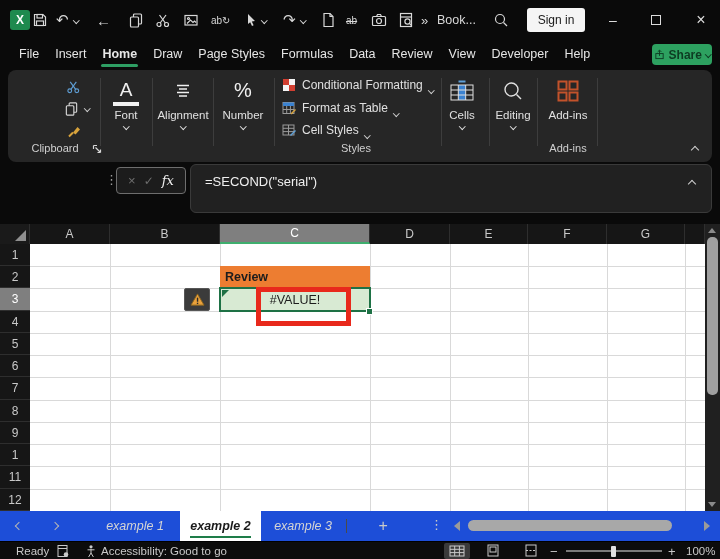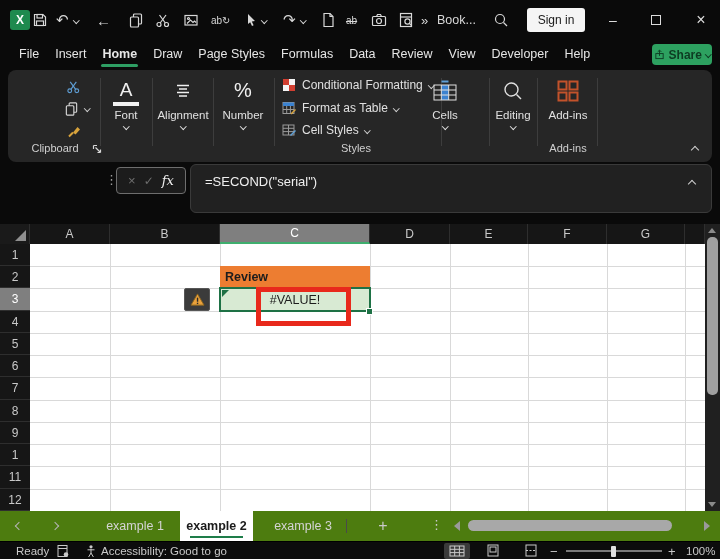--- a/index.html
+++ b/index.html
@@ -28,39 +28,39 @@
   .rtab.active::after { content:""; position:absolute; left:0; right:0; bottom:-4px; height:3px; background:#2e9e63; border-radius:2px; }
   #sharebtn { position:absolute; left:652px; top:44px; width:60px; height:21px; background:#2DA160; border-radius:4px; display:flex; align-items:center; justify-content:center; gap:4px; color:#0d3b22; font-size:12px; font-weight:bold; }
   #sharebtn svg { stroke:#0d3b22; }
 
   
   #ribbon { position:absolute; left:8px; top:70px; width:704px; height:92px; background:#262626; border-radius:8px; }
   .rsep { position:absolute; top:8px; width:1px; height:68px; background:#3d3d3d; }
   .bigbtn { position:absolute; top:5px; width:46px; display:flex; flex-direction:column; align-items:center; gap:3px; color:#e0e0e0; }
   .bigbtn .lbl { font-size:11.5px; white-space:nowrap; }
   .grplbl { position:absolute; top:72px; font-size:11px; color:#cfcfcf; text-align:center; }
-  .stylerow { position:absolute; display:flex; align-items:center; gap:6px; font-size:12px; color:#e0e0e0; white-space:nowrap; }
+  .stylerow { position:absolute; display:flex; align-items:flex-end; gap:6px; font-size:12px; color:#e0e0e0; white-space:nowrap; }
 
   
   .fbox { position:absolute; top:167px; height:27px; background:#1c1c1c; border:1px solid #6e6e6e; border-radius:4px; display:flex; align-items:center; }
   #formulapanel { position:absolute; left:190px; top:164px; width:522px; height:49px; background:#212121; border:1px solid #3a3a3a; border-radius:6px; }
   #formulatext { position:absolute; left:14px; top:9px; font-size:13px; color:#f0f0f0; }
 
   
   .colh { position:absolute; top:224px; height:20px; background:#161616; color:#c9c9c9; display:flex; align-items:center; justify-content:center; font-size:12px; border-right:1px solid #2e2e2e; }
   .colh.sel { background:#7f7f7f; color:#fff; border-bottom:2px solid #3fae6e; }
   .rowh { position:absolute; left:0; width:30px; background:#161616; color:#c9c9c9; display:flex; align-items:center; justify-content:center; font-size:12px; border-bottom:1px solid #2e2e2e; }
   .rowh.sel { background:#7f7f7f; color:#fff; }
   .glv { position:absolute; top:244px; height:267px; width:1px; background:#d9d9d9; }
   .glh { position:absolute; left:30px; width:675px; height:1px; background:#d9d9d9; }
   .tri-dn { width:0; height:0; border-top:5px solid #8a8a8a; border-left:4px solid transparent; border-right:4px solid transparent; }
   .tri-up { width:0; height:0; border-bottom:5px solid #8a8a8a; border-left:4px solid transparent; border-right:4px solid transparent; }
 
   
-  #sheetbar { position:absolute; left:0; top:511px; width:720px; height:30px; background:#4d7c0f; }
+  #sheetbar { position:absolute; left:0; top:511px; width:720px; height:30px; background:#1d4ed8;font-style:italic; }
   .stab { position:absolute; top:0; height:30px; display:flex; align-items:center; justify-content:center; font-size:12.5px; color:#d4d4d4; }
   .stab.active { background:#fff; color:#1b1b1b; font-weight:bold; }
   .stab.active .underline { position:absolute; left:10px; right:10px; bottom:3px; height:2.5px; background:#1E7D49; }
 
   
   #statusbar { position:absolute; left:0; top:541px; width:720px; height:18px; background:#0c0c0c; border-top:1px solid #000; color:#c9c9c9; font-size:11.5px; }
   #statusbar svg { stroke:#c9c9c9; }
 </style>
 </head>
 <body>
@@ -260,21 +260,21 @@
           <rect x="1" y="2" width="11" height="10" stroke="#9a9a9a"></rect>
           <path d="M1 5.3 H12 M1 8.6 H12 M6.5 2 V12" stroke="#9a9a9a"></path>
           <path d="M8.5 12.5 L13.5 7.5" stroke="#5f9fd6" stroke-width="1.5"></path>
         </svg>
       <span>Cell Styles</span>
       <span class="chev s" style="color:#cfcfcf;"></span>
     </div>
     <div class="grplbl" style="left:320px; width:56px;">Styles</div>
     <div class="rsep" style="left:433px;"></div>
 
-    <div class="bigbtn" style="left:415px; width:44px;">
+    <div class="bigbtn" style="left:432px; width:44px;">
       <div style="height:31px; display:flex; align-items:center;">
           <svg width="26" height="22" viewBox="0 0 26 22" fill="none" style="stroke:#e0e0e0;">
             <path d="M9.5 1.5 H16.5" stroke="#5f9fd6" stroke-width="2"></path>
             <rect x="9.3" y="5" width="7.4" height="15" fill="#3b82d0" stroke="none"></rect>
             <rect x="2" y="5" width="22" height="15"></rect>
             <path d="M9.3 5 V20 M16.7 5 V20 M2 10 H24 M2 15 H24"></path>
           </svg>
         </div>
       <span class="lbl">Cells</span>
       <span class="chev s"></span>
@@ -389,21 +389,21 @@
   <div class="abs" style="left:705px; top:224px; width:15px; height:287px; background:#202020;">
     <span class="tri-up" style="position:absolute; left:3px; top:4px;"></span>
     <div style="position:absolute; left:2px; top:13px; width:11px; height:158px; background:#a0a0a0; border-radius:5px;"></div>
     <span class="tri-dn" style="position:absolute; left:3px; bottom:4px;"></span>
   </div>
 
   <div id="sheetbar">
     <span class="chev left" style="position:absolute; left:16px; top:12px; color:#b5b5b5;"></span>
     <span class="chev right" style="position:absolute; left:52px; top:12px; color:#b5b5b5;"></span>
     <div class="stab" style="left:92px; width:86px;">example 1</div>
-    <div class="stab active" style="left:180px; width:73px;">
+    <div class="stab active" style="left:180px; width:81px;">
         <span>example 2</span>
         <span class="underline"></span>
       </div>
     <div class="stab" style="left:261px; width:84px;">example 3</div>
     <div class="abs" style="left:346px; top:8px; width:1px; height:14px; background:#4a4a4a;"></div>
     <div class="abs" style="left:372px; top:4px; width:22px; height:22px; display:flex; align-items:center; justify-content:center; color:#c9c9c9; font-size:16px;">+</div>
     <div class="abs" style="left:430px; top:6px; color:#c9c9c9; font-size:13px;">⋮</div>
 
     <div class="abs" style="left:450px; top:4px; width:266px; height:22px;">
       <span style="position:absolute; left:4px; top:6px; width:0; height:0; border-right:6px solid #9a9a9a; border-top:5px solid transparent; border-bottom:5px solid transparent;"></span>

